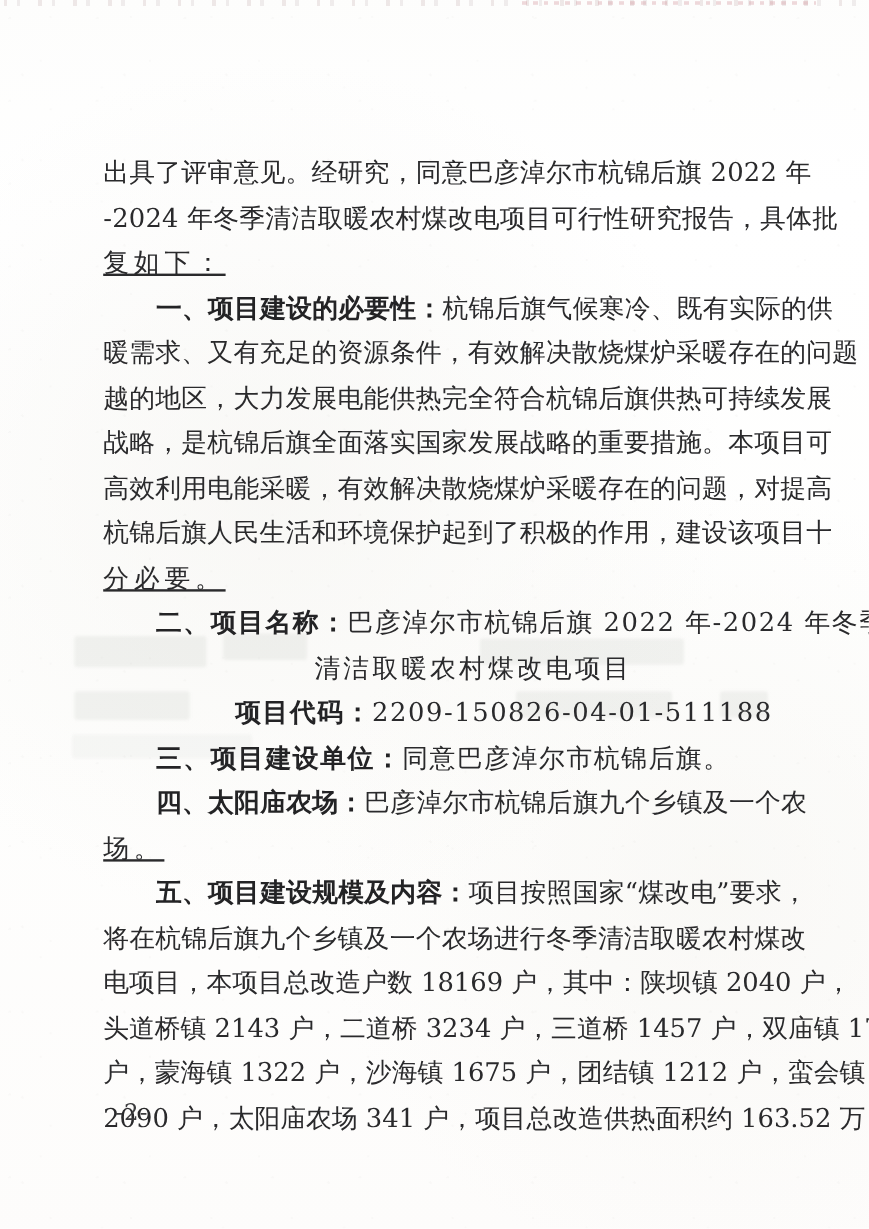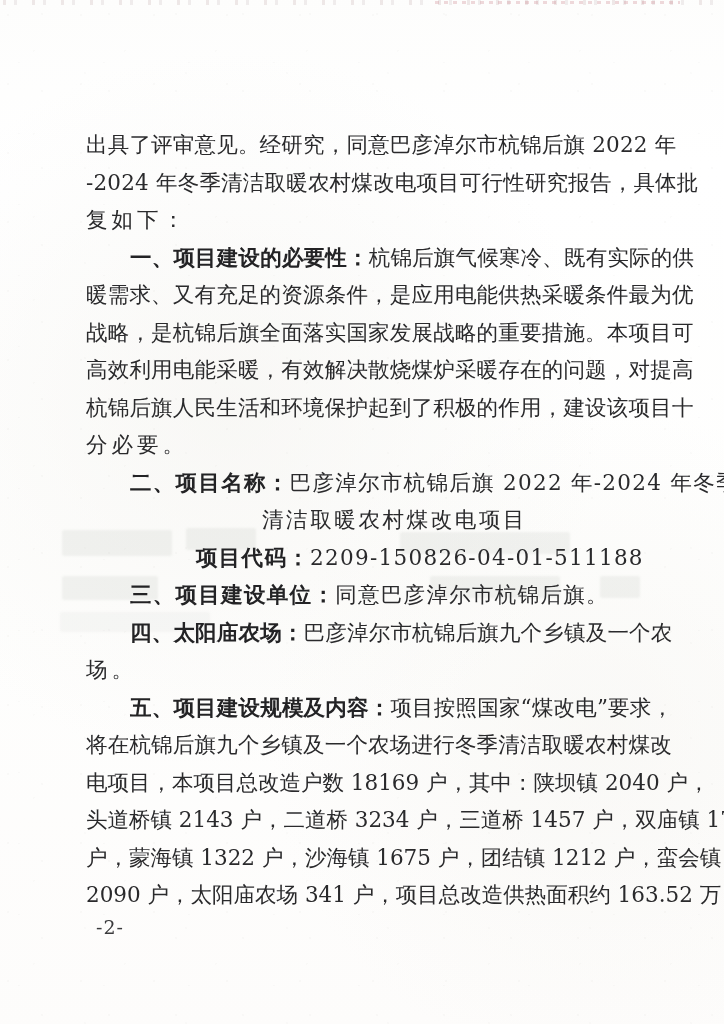--- a/index.html
+++ b/index.html
@@ -74,21 +74,21 @@
     height:37.5px;
     line-height:37.5px;
     font-size:21.5px;
     color:#2a2a2c;
     white-space:nowrap;
     letter-spacing:0.2px;
   }
   .line.tight { letter-spacing:0px; }
   .line.loose { letter-spacing:1.3px; }
   .line.loose2 { letter-spacing:2.6px; }
-  .line.loose3 { letter-spacing:4.0px; }
+  .line.loose3 { letter-spacing:4.0px;text-decoration:underline; }
 
   .ind-1 { padding-left:44px; }   
   .ind-c { padding-left:176px; }  
   .ind-d { padding-left:110px; }  
 
   b { font-weight:bold; color:#232325; }
 
   .pagenum {
     position:absolute;
     left:96px; top:916px;
@@ -116,21 +116,22 @@
 
   <div class="paper-noise"></div>
 
   <div id="body-text">
 
     <div class="line"><span>出具了评审意见。经研究，同意巴彦淖尔市杭锦后旗 2022 年</span></div>
     <div class="line"><span>-2024 年冬季清洁取暖农村煤改电项目可行性研究报告，具体批</span></div>
     <div class="line loose3"><span>复如下：</span></div>
 
     <div class="line ind-1"><b>一、项目建设的必要性：</b><span>杭锦后旗气候寒冷、既有实际的供</span></div>
-    <div class="line"><span>暖需求、又有充足的资源条件，是应用电能供热采暖条件最为优</span></div>
+    <div class="line"><span>暖需求、又有充足的资源条件，有效解决散烧煤炉采暖存在的问题</span></div>
+    <div class="line"><span>越的地区，大力发展电能供热完全符合杭锦后旗供热可持续发展</span></div>
     <div class="line"><span>战略，是杭锦后旗全面落实国家发展战略的重要措施。本项目可</span></div>
     <div class="line"><span>高效利用电能采暖，有效解决散烧煤炉采暖存在的问题，对提高</span></div>
     <div class="line"><span>杭锦后旗人民生活和环境保护起到了积极的作用，建设该项目十</span></div>
     <div class="line loose3"><span>分必要。</span></div>
 
     <div class="line ind-1 loose"><b>二、项目名称：</b><span>巴彦淖尔市杭锦后旗 2022 年-2024 年冬季</span></div>
     <div class="line ind-c loose2"><span>清洁取暖农村煤改电项目</span></div>
     <div class="line ind-d loose"><b>项目代码：</b><span>2209-150826-04-01-511188</span></div>
 
     <div class="line ind-1 loose"><b>三、项目建设单位：</b><span>同意巴彦淖尔市杭锦后旗。</span></div>

